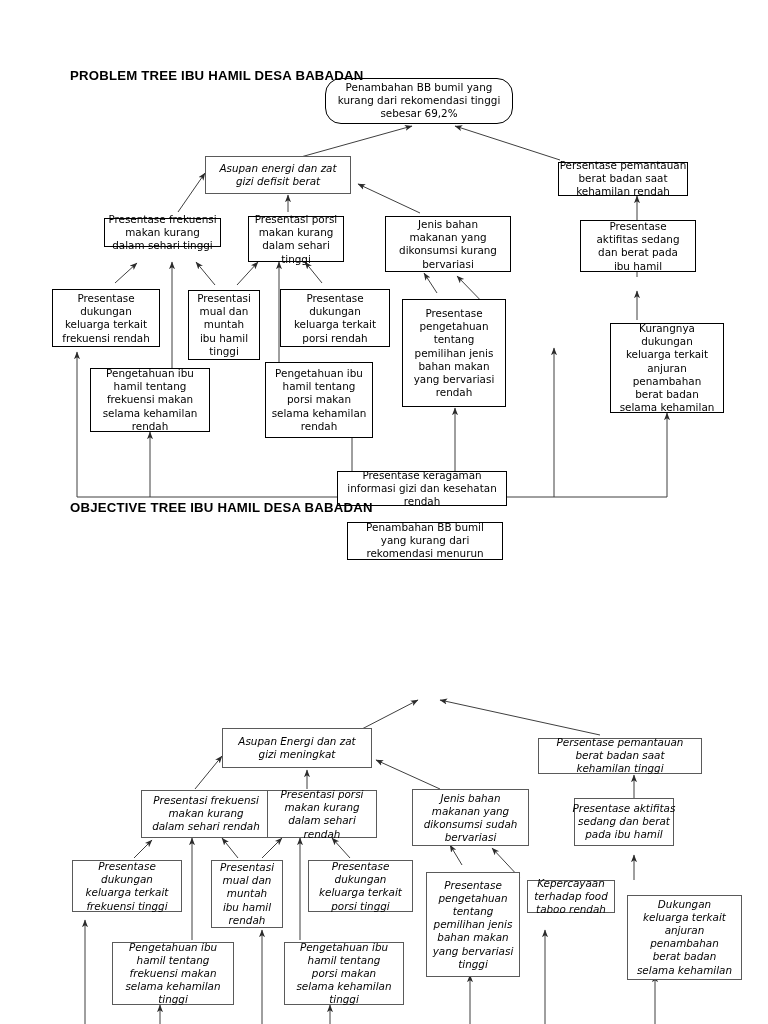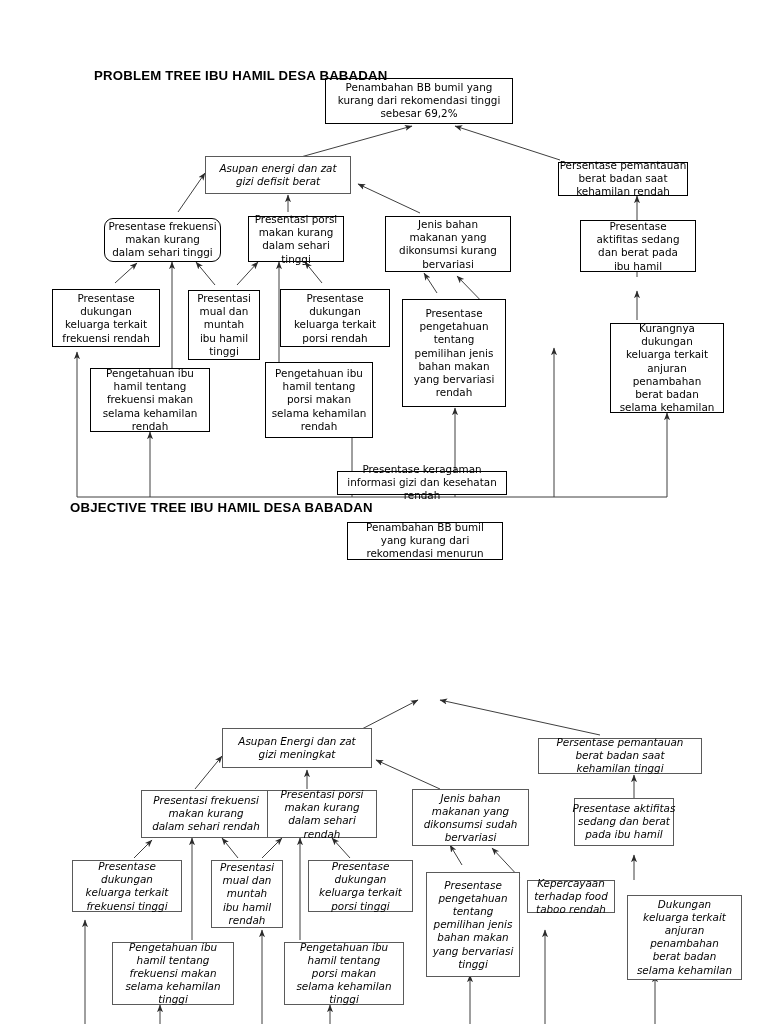--- a/index.html
+++ b/index.html
@@ -139,34 +139,34 @@
       <path d="M85,1024 L85,920"></path>
       <path d="M160,1024 L160,1005"></path>
       <path d="M262,1024 L262,930"></path>
       <path d="M330,1024 L330,1005"></path>
       <path d="M470,1024 L470,975"></path>
       <path d="M545,1024 L545,930"></path>
       <path d="M655,1024 L655,975"></path>
     </g>
   </svg>
 
-  <div class="title" style="left:70px;top:68px;margin-left:24px;">PROBLEM TREE IBU HAMIL DESA BABADAN</div>
-
-  <div class="node op" style="left:325px;top:78px;width:188px;height:46px;">
+  <div class="title" style="left:70px;top:68px;">PROBLEM TREE IBU HAMIL DESA BABADAN</div>
+
+  <div class="node op" style="left:325px;top:78px;width:188px;height:46px;border-radius:16px;">
     <span class="txt">Penambahan BB bumil yang
 kurang dari rekomendasi tinggi
 sebesar 69,2%</span>
   </div>
 
   <div class="node g op" style="left:205px;top:156px;width:146px;height:38px;">
     <span class="txt">Asupan energi dan zat
 gizi defisit berat</span>
   </div>
 
-  <div class="node op" style="left:104px;top:218px;width:117px;height:44px;border-radius:9px;">
+  <div class="node op" style="left:104px;top:218px;width:117px;height:29px;">
     <span class="txt">Presentase frekuensi
 makan kurang
 dalam sehari tinggi</span>
   </div>
 
   <div class="node op" style="left:248px;top:216px;width:96px;height:46px;">
     <span class="txt">Presentasi porsi
 makan kurang
 dalam sehari
 tinggi</span>
@@ -244,21 +244,21 @@
   </div>
 
   <div class="node op" style="left:265px;top:362px;width:108px;height:76px;">
     <span class="txt">Pengetahuan ibu
 hamil tentang
 porsi makan
 selama kehamilan
 rendah</span>
   </div>
 
-  <div class="node op" style="left:337px;top:471px;width:170px;height:24px;">
+  <div class="node op" style="left:337px;top:471px;width:170px;height:35px;">
     <span class="txt">Presentase keragaman
 informasi gizi dan kesehatan
 rendah</span>
   </div>
 
   <div class="title" style="left:70px;top:500px;">OBJECTIVE TREE IBU HAMIL DESA BABADAN</div>
 
   <div class="node op" style="left:347px;top:522px;width:156px;height:38px;">
     <span class="txt">Penambahan BB bumil
 yang kurang dari

